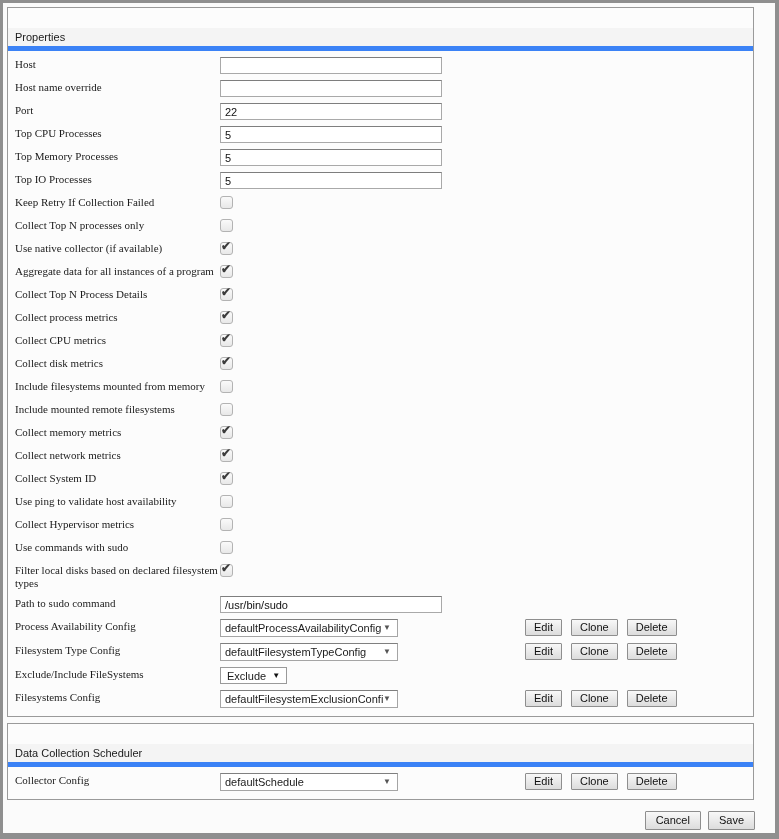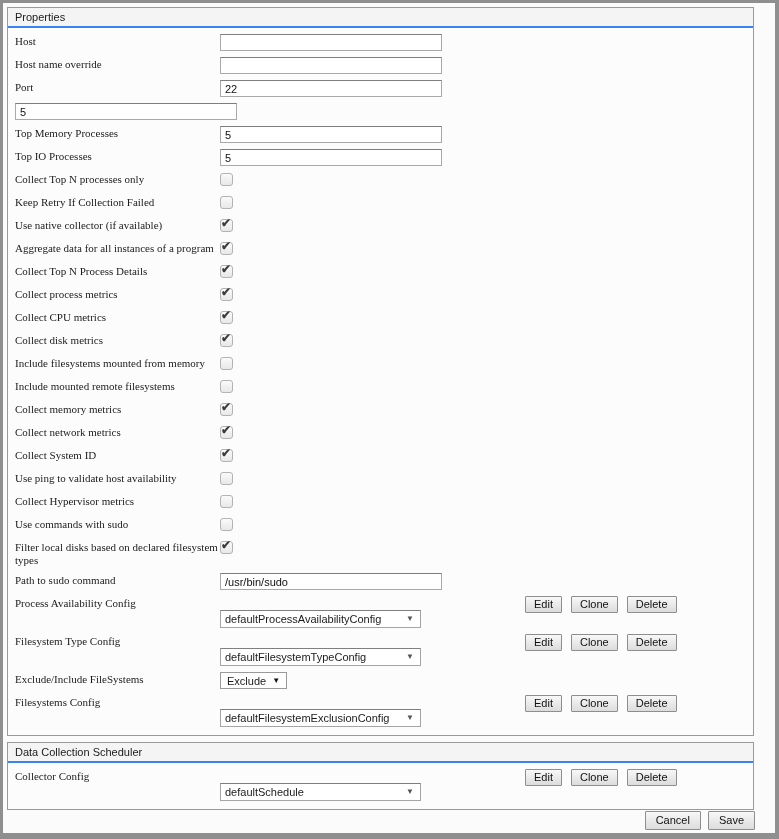--- a/index.html
+++ b/index.html
@@ -4,40 +4,40 @@
 <style>
   html,body{margin:0;padding:0;background:#d8d8d8;}
   body{font-family:"Liberation Sans",sans-serif;font-size:11px;color:#1b1b1b;}
   .window{
     width:779px;height:839px;box-sizing:border-box;position:relative;overflow:hidden;
     border:solid #8f8f8f;border-width:3px 4px 6px 3px;background:#fbfbfb;
   }
   .panel{width:747px;margin:4px 0 0 4px;border:1px solid #9a9a9a;background:#fcfcfc;box-sizing:border-box;}
   .panel + .panel{margin-top:6px;}
   .panel-header{height:18px;line-height:18px;padding-left:7px;background:#f4f4f4;
-    border-bottom:2px solid #3b82f6;color:#1b1b1b;}
+    border-bottom:5px solid #3b82f6;color:#1b1b1b;margin-top:20px;}
   .panel-body{padding:6px 0 2px 7px;}
   .row{display:flex;align-items:flex-start;margin-bottom:6px;min-height:17px;}
   .row-label{width:205px;flex:none;line-height:13px;padding-top:1px;font-family:Liberation Serif, serif;}
   .ctl-slot{width:305px;flex:none;display:flex;align-items:flex-start;}
   input.text{
     width:222px;height:17px;box-sizing:border-box;background:#fff;color:#111;
     border:1px solid #a9a9a9;border-top-color:#7e7e7e;border-radius:0;
     font-family:"Liberation Sans",sans-serif;font-size:11px;padding:0 4px;outline:none;
   }
   .checkbox{
     width:13px;height:13px;box-sizing:border-box;margin-top:1px;position:relative;
     border:1px solid #b3b3b3;border-radius:3px;background:linear-gradient(#fafafa,#e8e8e8);
     cursor:default;
   }
   .checkbox .mark{position:absolute;left:0;top:-4px;font-size:12px;font-weight:bold;color:#3c3c3c;}
   .combo{
-    width:201px;height:18px;box-sizing:border-box;background:#fff;cursor:default;
+    width:178px;height:18px;box-sizing:border-box;background:#fff;cursor:default;
     border:1px solid #a5a5a5;border-top-color:#7f7f7f;
-    display:flex;align-items:center;justify-content:space-between;padding:0 6px 0 4px;margin-top:14px;
+    display:flex;align-items:center;justify-content:space-between;padding:0 6px 0 4px;
   }
   .combo-text{white-space:nowrap;overflow:hidden;}
   .combo-arrow{font-size:8px;color:#555;flex:none;line-height:1;}
   .select-sm{
     height:17px;box-sizing:border-box;background:#fff;cursor:default;
     border:1px solid #9a9a9a;display:inline-flex;align-items:center;padding:0 6px;gap:6px;
   }
   .select-sm .sel-arrow{font-size:8px;color:#111;line-height:1;}
   .btn-group{display:flex;gap:9px;}
   .btn{
@@ -68,44 +68,45 @@
               <input class="text" type="text" value="" style="">
             </div>
           </div>
           <div class="row">
             <div class="row-label">Port</div>
             <div class="ctl-slot">
               <input class="text" type="text" value="22" style="">
             </div>
           </div>
           <div class="row">
+            <div class="row-label">Top CPU Processes</div>
             <div class="ctl-slot">
               <input class="text" type="text" value="5" style="">
             </div>
           </div>
           <div class="row">
             <div class="row-label">Top Memory Processes</div>
             <div class="ctl-slot">
               <input class="text" type="text" value="5" style="">
             </div>
           </div>
           <div class="row">
             <div class="row-label">Top IO Processes</div>
             <div class="ctl-slot">
               <input class="text" type="text" value="5" style="">
             </div>
           </div>
           <div class="row">
+            <div class="row-label">Keep Retry If Collection Failed</div>
+            <div class="ctl-slot">
+              <div class="checkbox" role="checkbox" aria-checked="false"></div>
+            </div>
+          </div>
+          <div class="row">
             <div class="row-label">Collect Top N processes only</div>
-            <div class="ctl-slot">
-              <div class="checkbox" role="checkbox" aria-checked="false"></div>
-            </div>
-          </div>
-          <div class="row">
-            <div class="row-label">Keep Retry If Collection Failed</div>
             <div class="ctl-slot">
               <div class="checkbox" role="checkbox" aria-checked="false"></div>
             </div>
           </div>
           <div class="row">
             <div class="row-label">Use native collector (if available)</div>
             <div class="ctl-slot">
               <div class="checkbox" role="checkbox" aria-checked="true">
                 <span class="mark">✔</span>
               </div>

